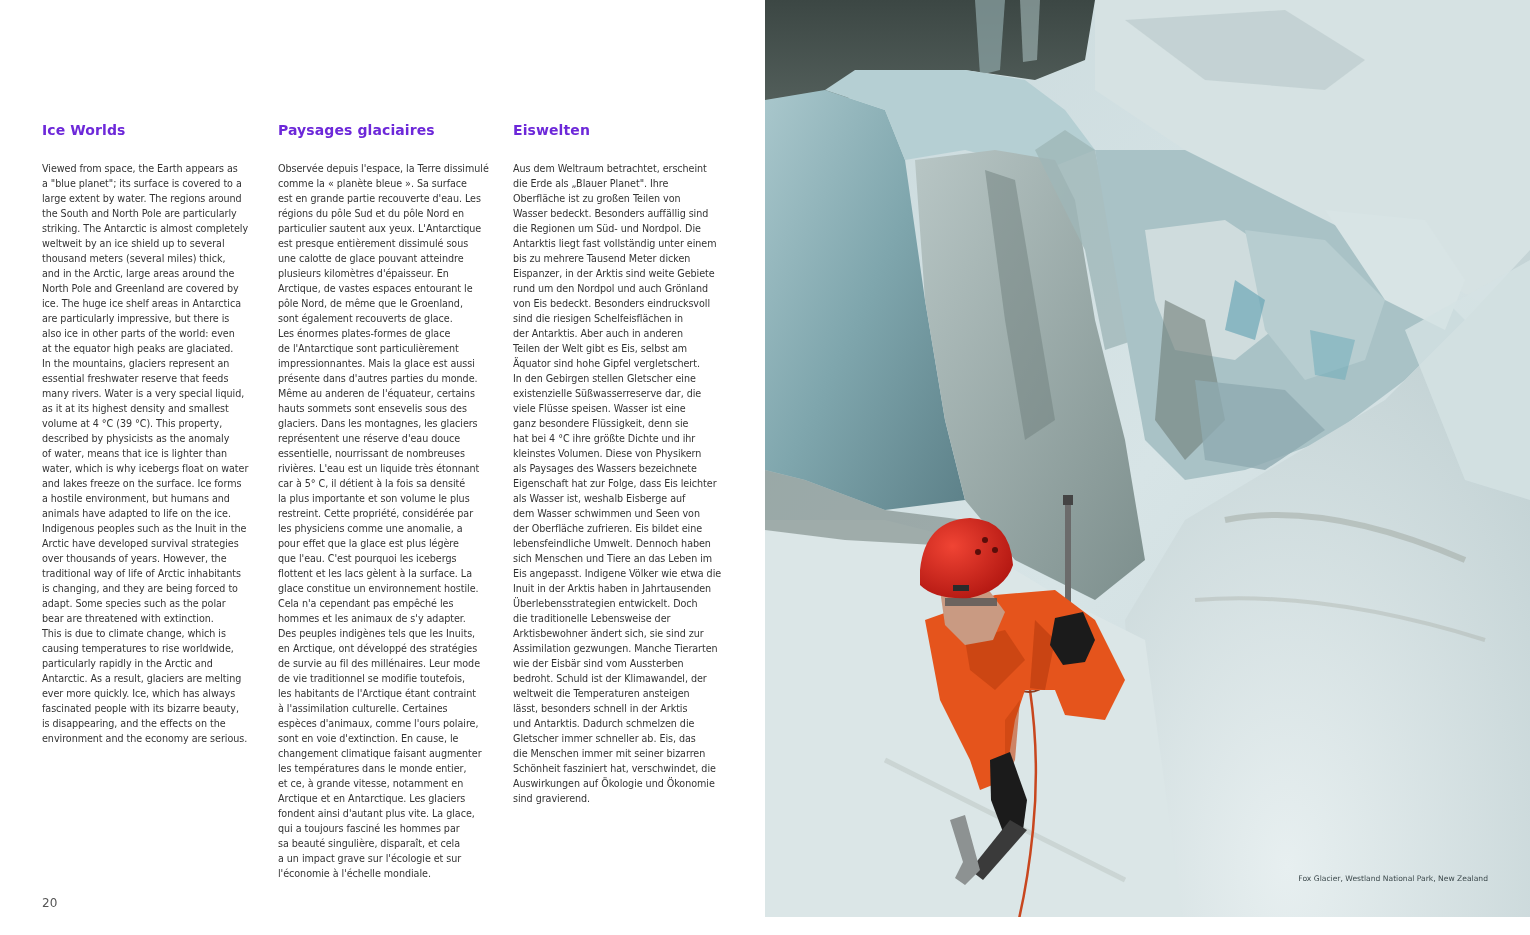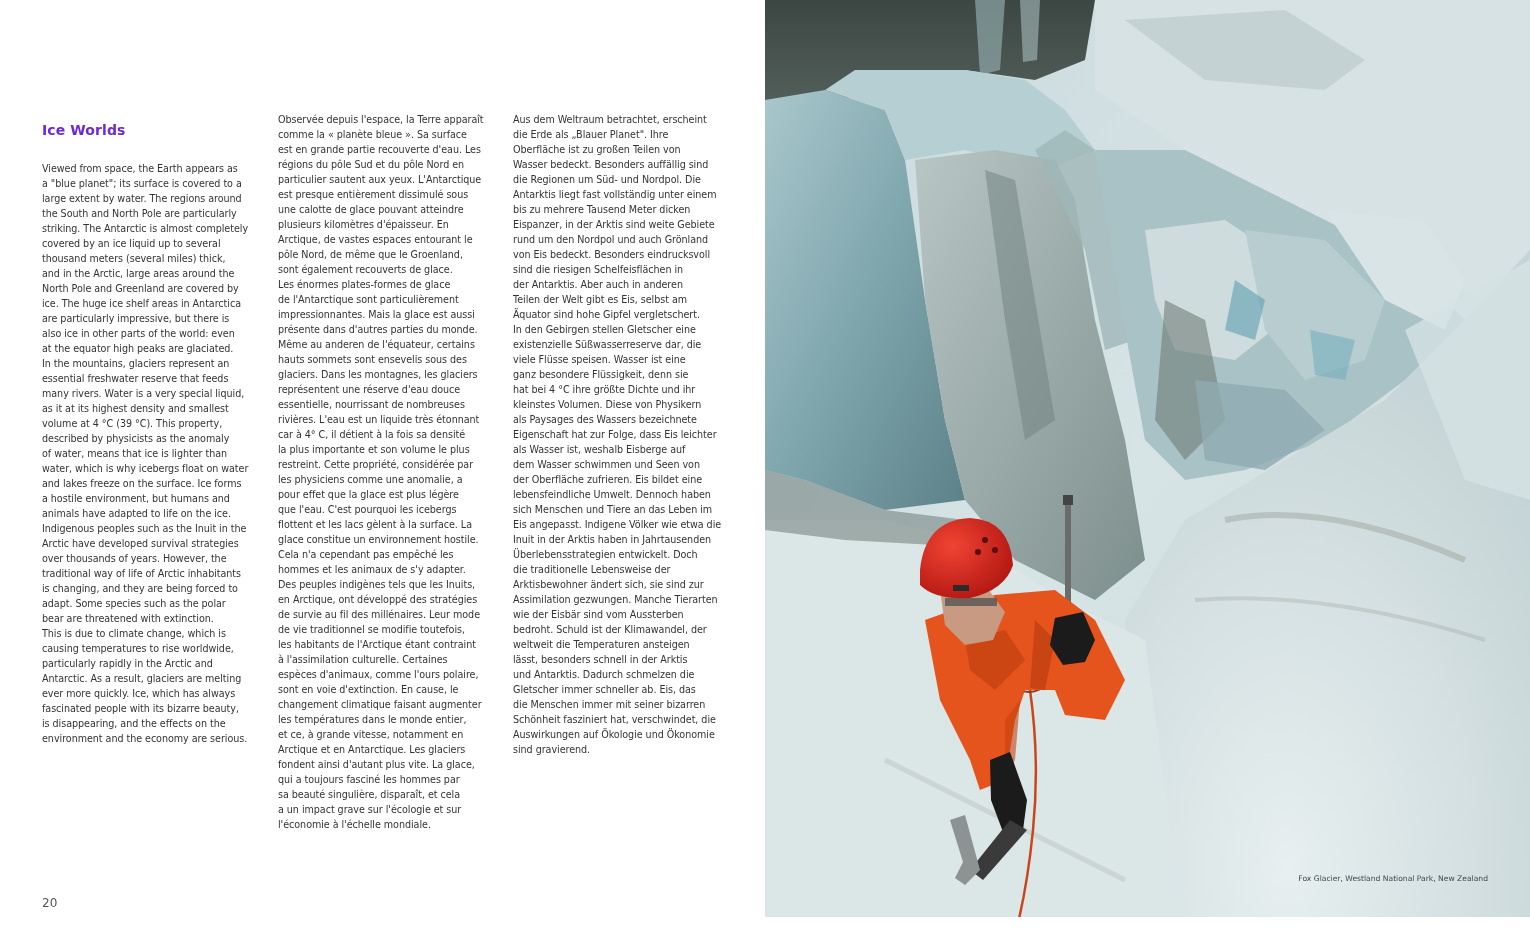--- a/index.html
+++ b/index.html
@@ -44,21 +44,21 @@
 
 <div class="page-left">
   <div class="col col1">
     <h2>Ice Worlds</h2>
     <div class="lines">
         <div>Viewed from space, the Earth appears as</div>
         <div>a "blue planet"; its surface is covered to a</div>
         <div>large extent by water. The regions around</div>
         <div>the South and North Pole are particularly</div>
         <div>striking. The Antarctic is almost completely</div>
-        <div>covered by an ice liquid up to several</div>
+        <div>weltweit by an ice shield up to several</div>
         <div>thousand meters (several miles) thick,</div>
         <div>and in the Arctic, large areas around the</div>
         <div>North Pole and Greenland are covered by</div>
         <div>ice. The huge ice shelf areas in Antarctica</div>
         <div>are particularly impressive, but there is</div>
         <div>also ice in other parts of the world: even</div>
         <div>at the equator high peaks are glaciated.</div>
         <div>In the mountains, glaciers represent an</div>
         <div>essential freshwater reserve that feeds</div>
         <div>many rivers. Water is a very special liquid,</div>
@@ -81,43 +81,44 @@
         <div>causing temperatures to rise worldwide,</div>
         <div>particularly rapidly in the Arctic and</div>
         <div>Antarctic. As a result, glaciers are melting</div>
         <div>ever more quickly. Ice, which has always</div>
         <div>fascinated people with its bizarre beauty,</div>
         <div>is disappearing, and the effects on the</div>
         <div>environment and the economy are serious.</div>
       </div>
   </div>
   <div class="col col2">
+    <h2>Paysages glaciaires</h2>
     <div class="lines">
-        <div>Observée depuis l'espace, la Terre apparaît</div>
+        <div>Observée depuis l'espace, la Terre dissimulé</div>
         <div>comme la « planète bleue ». Sa surface</div>
         <div>est en grande partie recouverte d'eau. Les</div>
         <div>régions du pôle Sud et du pôle Nord en</div>
         <div>particulier sautent aux yeux. L'Antarctique</div>
         <div>est presque entièrement dissimulé sous</div>
         <div>une calotte de glace pouvant atteindre</div>
         <div>plusieurs kilomètres d'épaisseur. En</div>
         <div>Arctique, de vastes espaces entourant le</div>
         <div>pôle Nord, de même que le Groenland,</div>
         <div>sont également recouverts de glace.</div>
         <div>Les énormes plates-formes de glace</div>
         <div>de l'Antarctique sont particulièrement</div>
         <div>impressionnantes. Mais la glace est aussi</div>
         <div>présente dans d'autres parties du monde.</div>
         <div>Même au anderen de l'équateur, certains</div>
         <div>hauts sommets sont ensevelis sous des</div>
         <div>glaciers. Dans les montagnes, les glaciers</div>
         <div>représentent une réserve d'eau douce</div>
         <div>essentielle, nourrissant de nombreuses</div>
         <div>rivières. L'eau est un liquide très étonnant</div>
-        <div>car à 4° C, il détient à la fois sa densité</div>
+        <div>car à 5° C, il détient à la fois sa densité</div>
         <div>la plus importante et son volume le plus</div>
         <div>restreint. Cette propriété, considérée par</div>
         <div>les physiciens comme une anomalie, a</div>
         <div>pour effet que la glace est plus légère</div>
         <div>que l'eau. C'est pourquoi les icebergs</div>
         <div>flottent et les lacs gèlent à la surface. La</div>
         <div>glace constitue un environnement hostile.</div>
         <div>Cela n'a cependant pas empêché les</div>
         <div>hommes et les animaux de s'y adapter.</div>
         <div>Des peuples indigènes tels que les Inuits,</div>
@@ -133,20 +134,21 @@
         <div>et ce, à grande vitesse, notamment en</div>
         <div>Arctique et en Antarctique. Les glaciers</div>
         <div>fondent ainsi d'autant plus vite. La glace,</div>
         <div>qui a toujours fasciné les hommes par</div>
         <div>sa beauté singulière, disparaît, et cela</div>
         <div>a un impact grave sur l'écologie et sur</div>
         <div>l'économie à l'échelle mondiale.</div>
       </div>
   </div>
   <div class="col col3">
+    <h2>Eiswelten</h2>
     <div class="lines">
         <div>Aus dem Weltraum betrachtet, erscheint</div>
         <div>die Erde als „Blauer Planet". Ihre</div>
         <div>Oberfläche ist zu großen Teilen von</div>
         <div>Wasser bedeckt. Besonders auffällig sind</div>
         <div>die Regionen um Süd- und Nordpol. Die</div>
         <div>Antarktis liegt fast vollständig unter einem</div>
         <div>bis zu mehrere Tausend Meter dicken</div>
         <div>Eispanzer, in der Arktis sind weite Gebiete</div>
         <div>rund um den Nordpol und auch Grönland</div>

